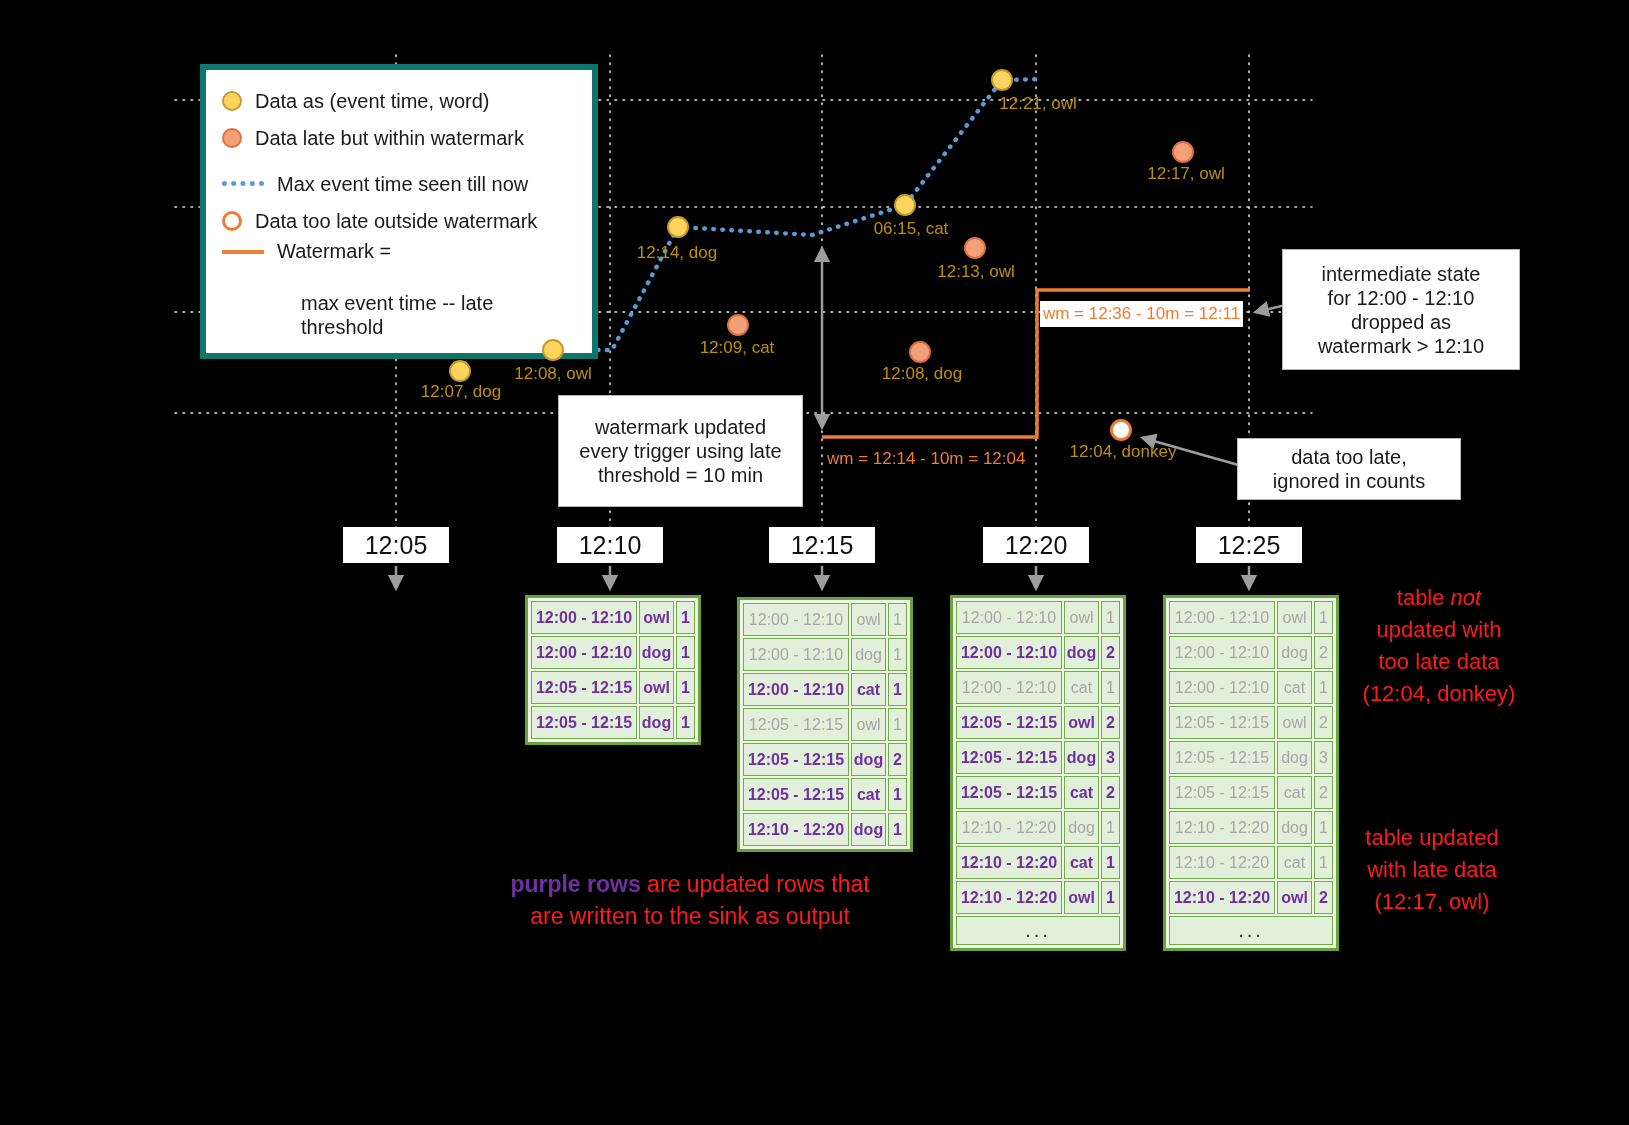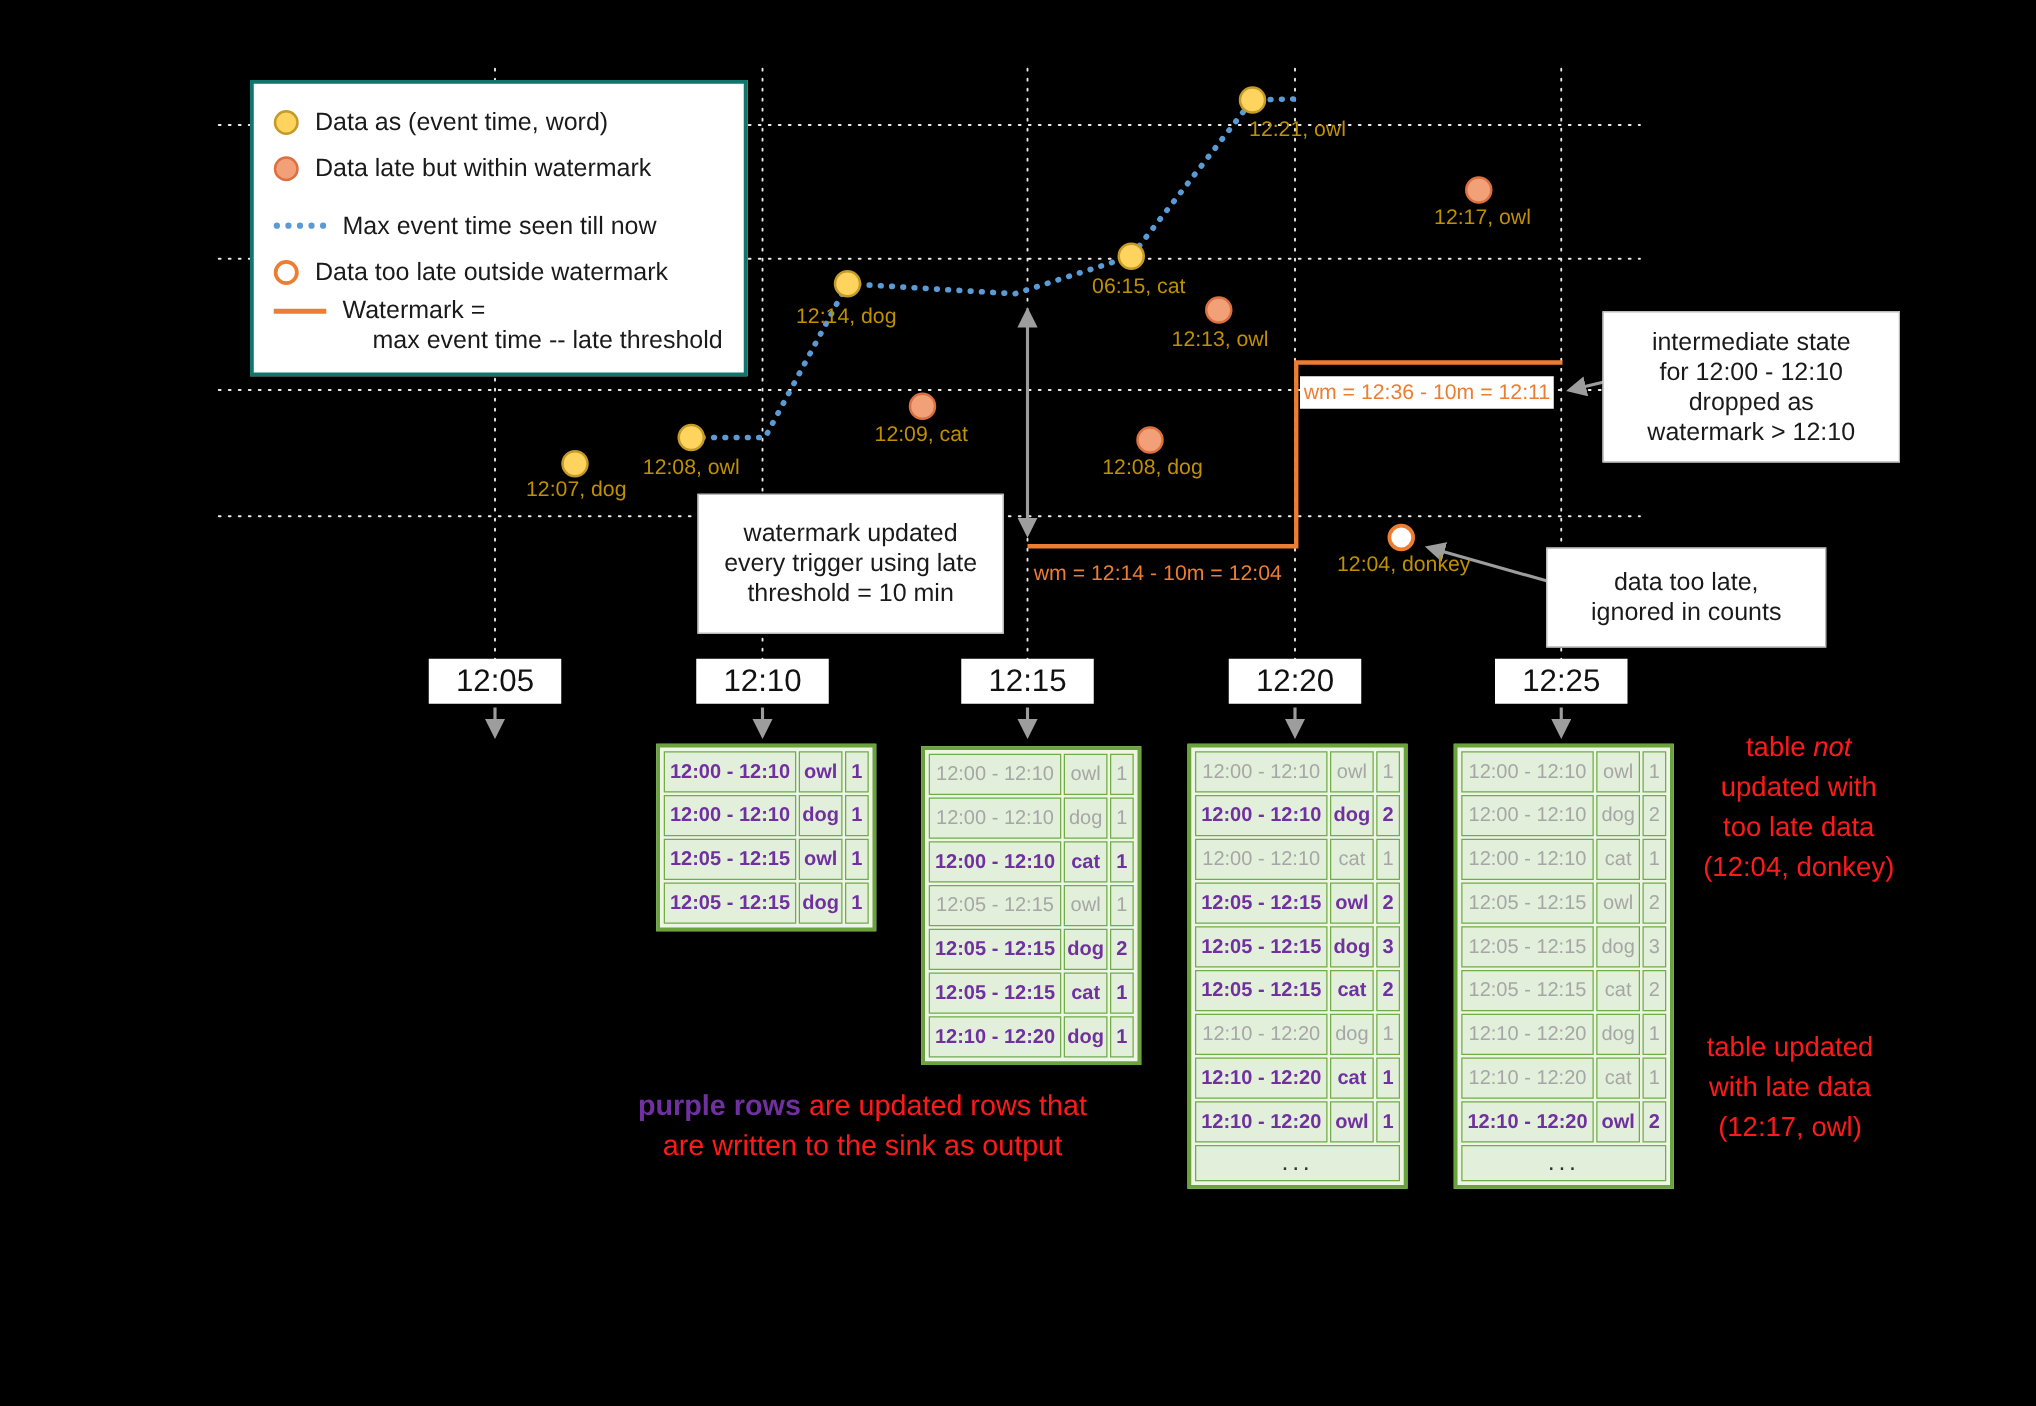--- a/index.html
+++ b/index.html
@@ -15,42 +15,42 @@
   .dot.late{background:#f2a077;border:2.5px solid #dd7040;}
   .dot.too-late{background:#ffffff;border:3px solid #ed7d31;}
   .dot-label{
     position:absolute;transform:translateX(-50%);white-space:nowrap;z-index:4;
     color:#bf9000;font-size:17px;line-height:19px;
   }
 
   
   .legend{
     position:absolute;left:200px;top:64px;width:398px;box-sizing:border-box;
-    background:#fff;border:3px solid #0f766e;padding:12px 16px 14px 16px;z-index:3;
+    background:#fff;border:6px solid #0f766e;padding:12px 16px 14px 16px;z-index:3;
   }
   .legend-row{display:flex;align-items:center;gap:13px;min-height:37px;}
   .legend-row.gap{margin-top:9px;}
   .legend-dot{position:static;width:20px;height:20px;flex:0 0 auto;}
   .legend-label{color:#1a1a1a;font-size:20px;line-height:24px;}
-  .legend-label.indent{margin-left:24px;}
+  .legend-label.indent{margin-left:24px;margin-top:28px;}
   .line-sample{display:inline-block;width:42px;flex:0 0 auto;}
   .line-sample.dotted-blue{border-top:5px dotted #5b9bd5;}
   .line-sample.solid-orange{border-top:4px solid #ed7d31;}
   .legend-row.wm{align-items:flex-start;}
   .legend-row.wm .line-sample{margin-top:11px;}
 
   
   .callout{
     position:absolute;box-sizing:border-box;background:#fff;border:1px solid #b7b7b7;
     color:#1a1a1a;font-size:20px;line-height:24px;text-align:center;
     display:flex;align-items:center;justify-content:center;white-space:pre-line;z-index:3;
   }
   #co-wm{left:558px;top:395px;width:245px;height:112px;}
   #co-int{left:1282px;top:249px;width:238px;height:121px;}
-  #co-late{left:1237px;top:438px;width:224px;height:80px;}
+  #co-late{left:1237px;top:438px;width:224px;height:62px;}
 
   
   .wm-label{
     position:absolute;color:#ed7d31;font-size:17px;line-height:20px;white-space:nowrap;z-index:3;
   }
   #wm1{left:827px;top:449px;}
   #wm2{left:1040px;top:301px;width:203px;height:26px;background:#fff;
        display:flex;align-items:center;justify-content:center;}
 
   

